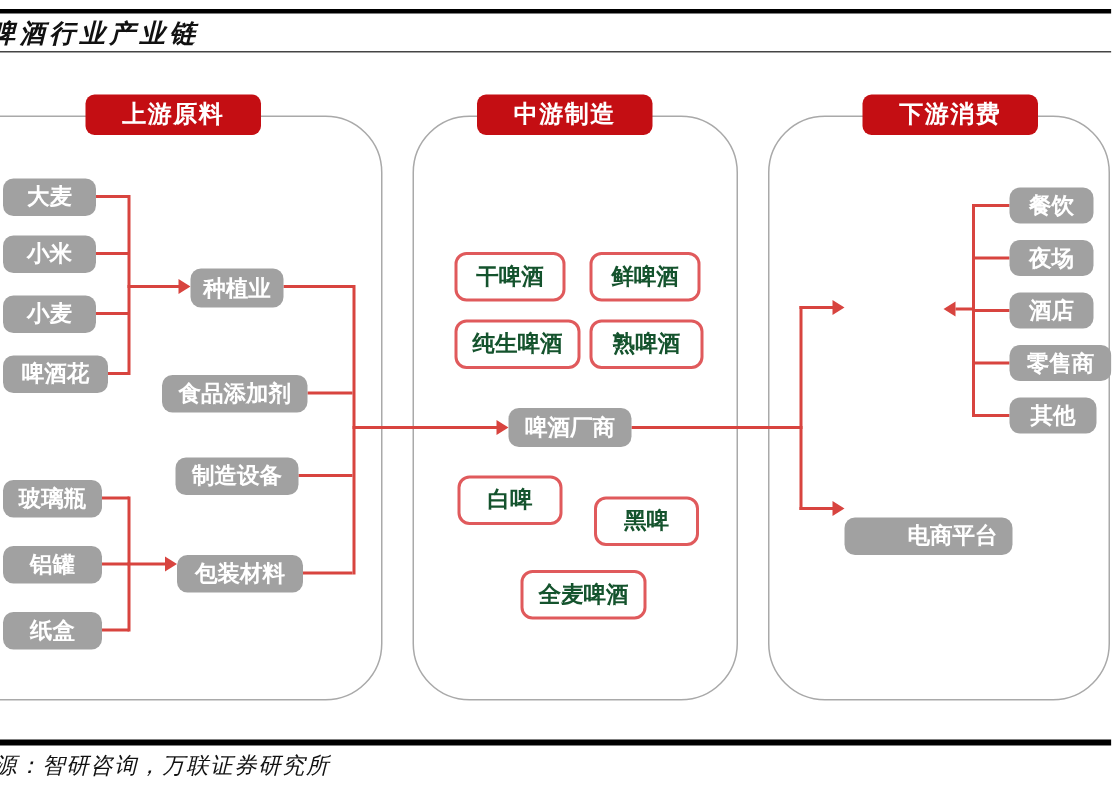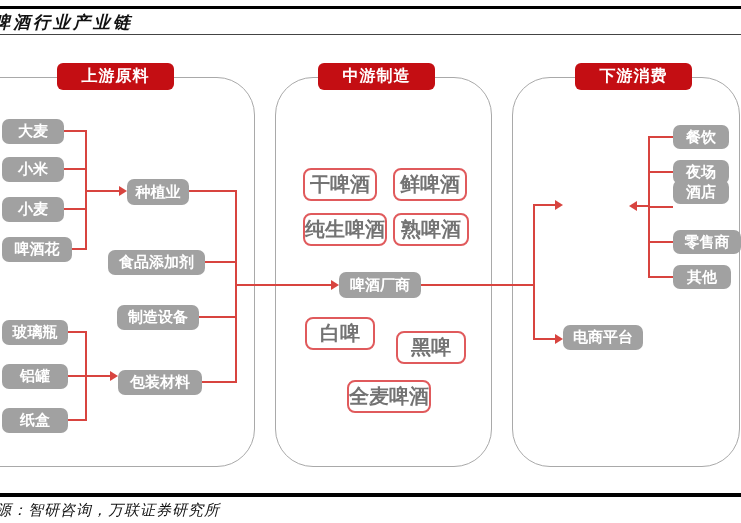--- a/index.html
+++ b/index.html
@@ -12,21 +12,21 @@
   .source-note{position:absolute;color:#111;font-family:"DejaVu Serif",serif;font-style:italic;
                font-size:15px;letter-spacing:1px;white-space:nowrap;}
   .container{position:absolute;background:#fff;border:1.5px solid #a9a9a9;border-radius:38px;}
   .badge{position:absolute;height:27px;border-radius:6px;background:var(--badge_red,#c40e13);
          color:#fff;font-weight:bold;font-size:16px;display:flex;align-items:center;
          justify-content:center;letter-spacing:1px;z-index:5;}
   .gnode{position:absolute;background:var(--node_gray,#a1a1a1);border-radius:7px;color:#fff;
          font-weight:bold;font-size:15px;display:flex;align-items:center;justify-content:center;
          white-space:nowrap;z-index:4;}
   .rnode{position:absolute;background:#fff;border:2px solid var(--border_red,#e05a5c);
-         border-radius:8px;color:#737373;font-weight:bold;font-size:20px;display:flex;
+         border-radius:8px;color:#14532d;font-weight:bold;font-size:15px;display:flex;
          align-items:center;justify-content:center;white-space:nowrap;z-index:4;}
   .hline{position:absolute;height:2px;background:var(--line_red,#d8443f);z-index:3;}
   .vline{position:absolute;width:2px;background:var(--line_red,#d8443f);z-index:3;}
   .arr-r{position:absolute;width:0;height:0;border-top:5px solid transparent;
          border-bottom:5px solid transparent;border-left:8px solid var(--line_red,#d8443f);z-index:3;}
   .arr-l{position:absolute;width:0;height:0;border-top:5px solid transparent;
          border-bottom:5px solid transparent;border-right:8px solid var(--line_red,#d8443f);z-index:3;}
 </style>
 </head>
 <body>
@@ -98,23 +98,23 @@
 
   <div class="rnode" style="left:303px;top:168px;width:70px;height:29px;">干啤酒</div>
   <div class="rnode" style="left:393px;top:168px;width:70px;height:29px;">鲜啤酒</div>
   <div class="rnode" style="left:303px;top:213px;width:80px;height:29px;">纯生啤酒</div>
   <div class="rnode" style="left:393px;top:213px;width:72px;height:29px;font-family:Liberation Mono, monospace;">熟啤酒</div>
   <div class="gnode" style="left:339px;top:272px;width:82px;height:26px;">啤酒厂商</div>
   <div class="rnode" style="left:305px;top:317px;width:66px;height:29px;">白啤</div>
   <div class="rnode" style="left:396px;top:331px;width:66px;height:29px;">黑啤</div>
   <div class="rnode" style="left:347px;top:380px;width:80px;height:29px;">全麦啤酒</div>
 
-  <div class="gnode" style="left:563px;top:325px;width:80px;height:25px;">电商平台</div>
+  <div class="gnode" style="left:563px;top:345px;width:80px;height:25px;padding-left:32px;">电商平台</div>
   <div class="gnode" style="left:673px;top:125px;width:56px;height:24px;">餐饮</div>
   <div class="gnode" style="left:673px;top:160px;width:56px;height:24px;">夜场</div>
-  <div class="gnode" style="left:673px;top:180px;width:56px;height:24px;">酒店</div>
+  <div class="gnode" style="left:673px;top:195px;width:56px;height:24px;">酒店</div>
   <div class="gnode" style="left:673px;top:230px;width:68px;height:24px;">零售商</div>
   <div class="gnode" style="left:673px;top:265px;width:58px;height:24px;">其他</div>
 
   <div class="rule" style="top:493px;height:4px;"></div>
   <div class="source-note" style="left:-52px;top:501px;">资料来源：智研咨询，万联证券研究所</div>
 
 </div>
 
 </body></html>

